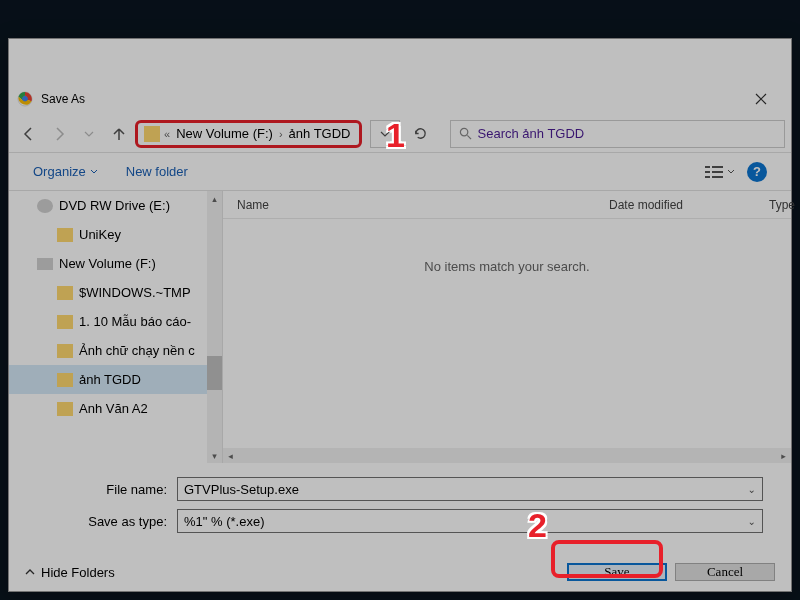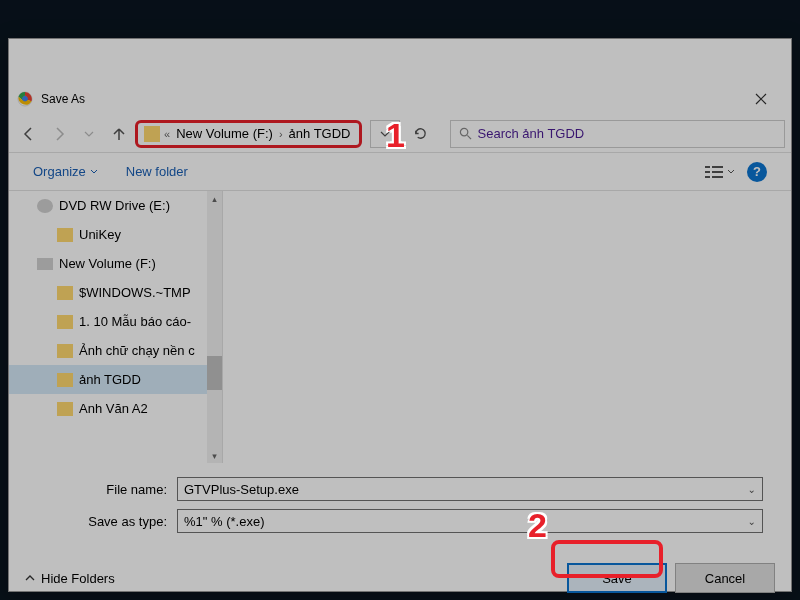--- a/index.html
+++ b/index.html
@@ -54,21 +54,21 @@
 .list-hscroll-btn { width: 15px; height: 15px; background: #f0f0f0; color: #666; font-size: 9px; display:flex; align-items:center; justify-content:center; }
 .list-hscroll-track { flex: 1; }
 .form-area { padding: 10px 28px 8px; }
 .form-row { display: flex; align-items: center; height: 32px; }
 .form-label { width: 140px; text-align: right; padding-right: 10px; font-size: 13px; }
 .form-input { flex: 1; height: 24px; border: 1px solid #707070; padding: 0 6px; font-size: 13px; background: #fff; display: flex; align-items: center; justify-content: space-between; }
 .form-input .chev { color: #555; font-size: 10px; }
 .footer { display: flex; align-items: center; padding: 18px 16px 14px; }
 .hide-folders { display: flex; align-items: center; gap: 6px; font-size: 13px; cursor: pointer; }
 .footer-spacer { flex: 1; }
-.dlg-btn { width: 100px; height: 30px; border: 1px solid #adadad; background: #e1e1e1; font-size: 13px; display: flex; align-items: center; justify-content: center; cursor: pointer; margin-left: 8px; }
+.dlg-btn { width: 100px; height: 18px; border: 1px solid #adadad; background: #e1e1e1; font-size: 13px; display: flex; align-items: center; justify-content: center; cursor: pointer; margin-left: 8px; font-family: Liberation Serif, serif; }
 .dlg-btn.primary { border: 2px solid #0b74d1; background: #e5f1fb; }
 .callout { position: absolute; z-index: 20; font-size: 34px; font-weight: 900; color: #e8202a; font-family: Arial Black, Arial, sans-serif; text-shadow: 2px 2px 0 #fff, -2px -2px 0 #fff, 2px -2px 0 #fff, -2px 2px 0 #fff; }
 .save-highlight { position: absolute; border: 4px solid #e8202a; border-radius: 8px; z-index: 15; pointer-events: none; }
 svg { display: block; }
 </style>
 </head>
 <body>
 
 <div class="dialog">
 
@@ -200,20 +200,33 @@
             <span class="folder-icon"></span>
             <span>Anh Văn A2</span>
           </div>
         </div>
       <div class="tree-scroll">
         <div class="tree-scroll-up">▴</div>
         <div class="tree-thumb"></div>
         <div class="tree-scroll-down">▾</div>
       </div>
     </div>
+    <div class="listview">
+      <div class="list-header">
+        <span class="list-header-col col-name">Name</span>
+        <span class="list-header-col col-date">Date modified</span>
+        <span class="list-header-col col-type">Type</span>
+      </div>
+      <div class="list-empty">No items match your search.</div>
+      <div class="list-hscroll">
+        <span class="list-hscroll-btn">◂</span>
+        <span class="list-hscroll-track"></span>
+        <span class="list-hscroll-btn">▸</span>
+      </div>
+    </div>
   </div>
 
   <div class="form-area">
     <div class="form-row">
       <span class="form-label">File name:</span>
       <div class="form-input">
         <span>GTVPlus-Setup.exe</span>
         <span class="chev">⌄</span>
       </div>
     </div>

